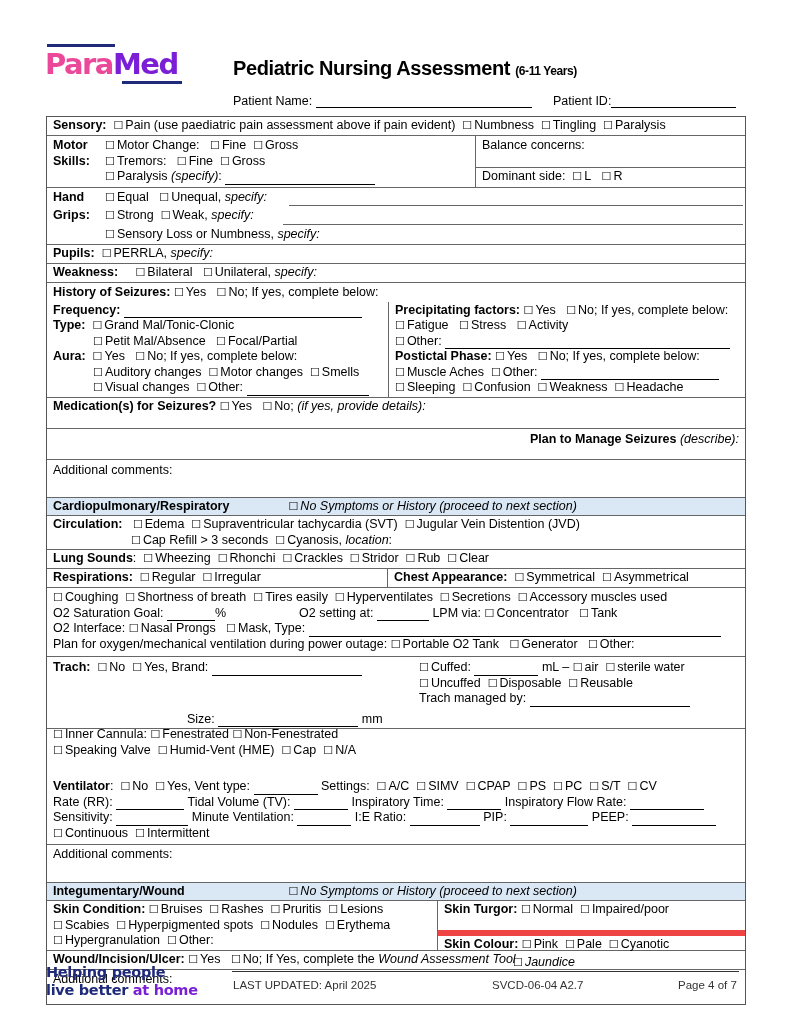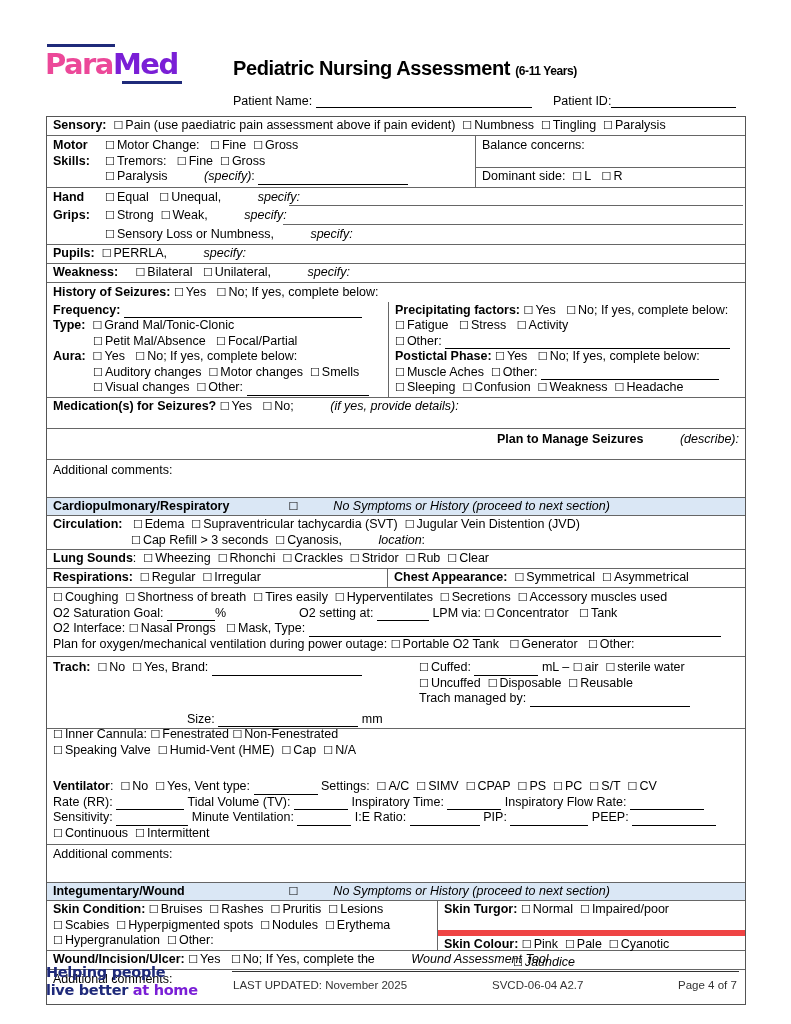--- a/index.html
+++ b/index.html
@@ -12,21 +12,21 @@
   .logo .bar-bot { position: absolute; left: 77px; top: 37px; width: 60px; height: 3px; background: #1f2a7a; }
   .title { position: absolute; left: 233px; top: 57px; font-size: 20px; font-weight: bold; letter-spacing: -0.4px; }
   .title .sub { font-size: 12px; }
   .patient { position: absolute; top: 94px; font-size: 12.5px; }
   .uline { display: inline-block; border-bottom: 1.5px solid #000; vertical-align: bottom; height: 13px; }
   .form { position: absolute; left: 46px; top: 116px; width: 700px; border: 1.5px solid #555; font-size: 12.5px; line-height: 15.5px; }
   .row { border-bottom: 1.5px solid #666; position: relative; }
   .row:last-child { border-bottom: none; }
   .pad { padding: 1px 6px; }
   b { font-weight: bold; }
-  i { font-style: italic; margin-left: 33px; }
+  i { font-style: italic; }
   .cb { font-family: "DejaVu Sans", sans-serif; font-size: 11px; margin-right: 2px; }
   .flex { display: flex; }
   .vsep { border-left: 1.5px solid #666; }
   .section-hdr { background: #dae7f5; }
   .blank-line { display: inline-block; border-bottom: 1px solid #000; height: 12px; vertical-align: bottom; }
   .footer { position: absolute; top: 963px; left: 46px; width: 700px; }
   .tag { position: absolute; left: 0; top: 0; font-family: "DejaVu Sans", sans-serif; font-weight: bold; font-size: 14.5px; line-height: 18px; color: #1f2a7a; letter-spacing: -0.3px; }
   .tag .hl { color: #7a1fd6; }
   .footline { position: absolute; left: 186px; top: 8px; width: 507px; border-top: 1px solid #333; }
   .footer .ft { position: absolute; top: 16px; font-size: 11.5px; color: #333; }
@@ -336,16 +336,16 @@
     <span>Additional comments:</span>
   </div>
 </div>
 
 <div class="footer">
   <div class="tag">
     <div>Helping people</div>
     <div><span>live better </span><span class="hl">at home</span></div>
   </div>
   <div class="footline"></div>
-  <div class="ft" style="left:187px;">LAST UPDATED: November 2025</div>
+  <div class="ft" style="left:187px;">LAST UPDATED: April 2025</div>
   <div class="ft" style="left:446px;">SVCD-06-04 A2.7</div>
   <div class="ft" style="left:632px;">Page 4 of 7</div>
 </div>
 
 </body></html>

